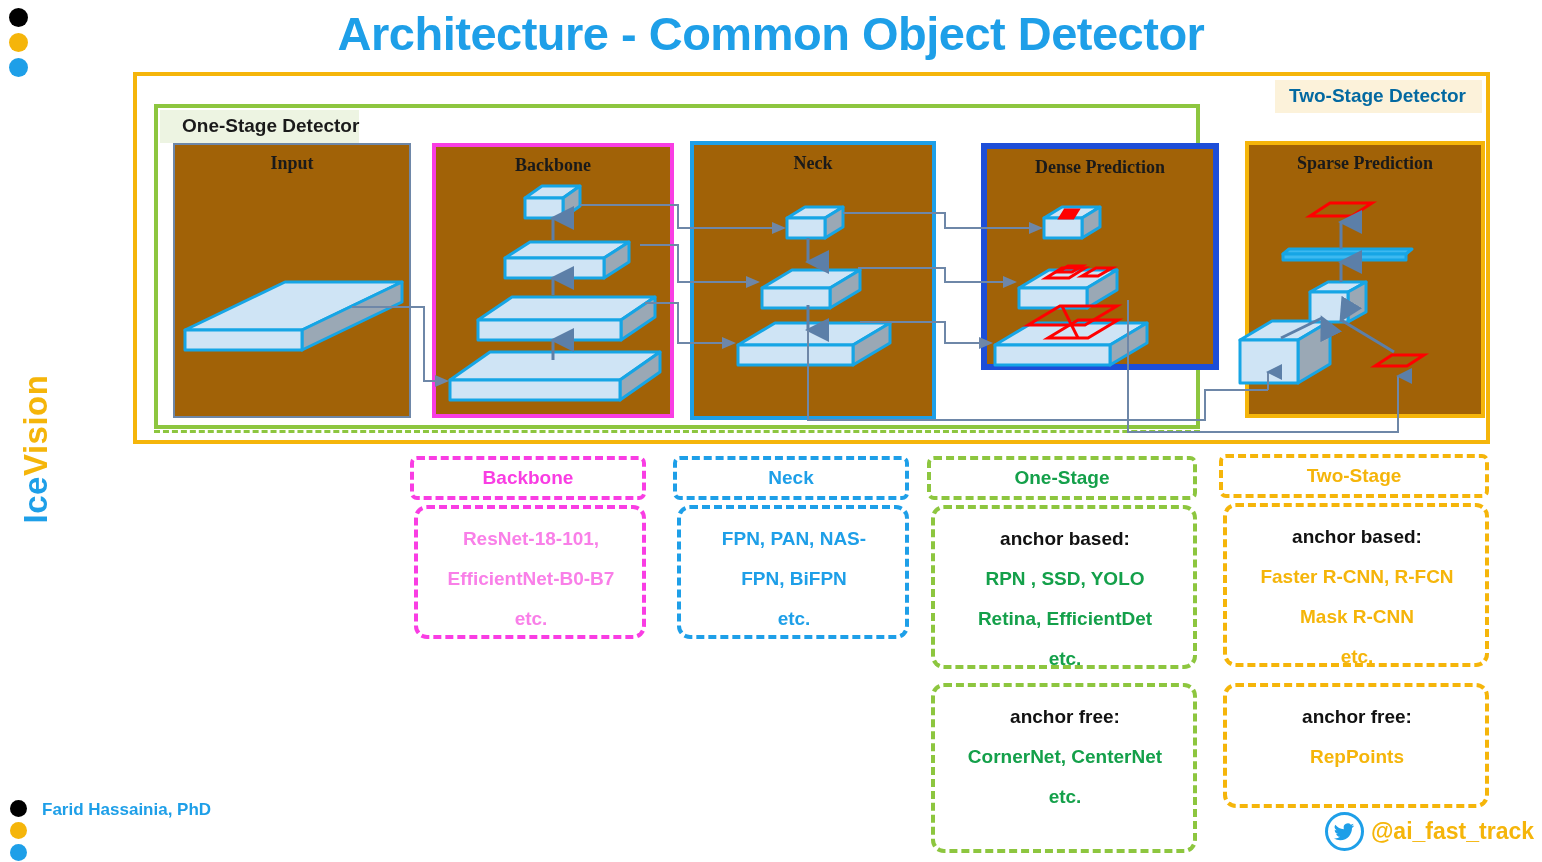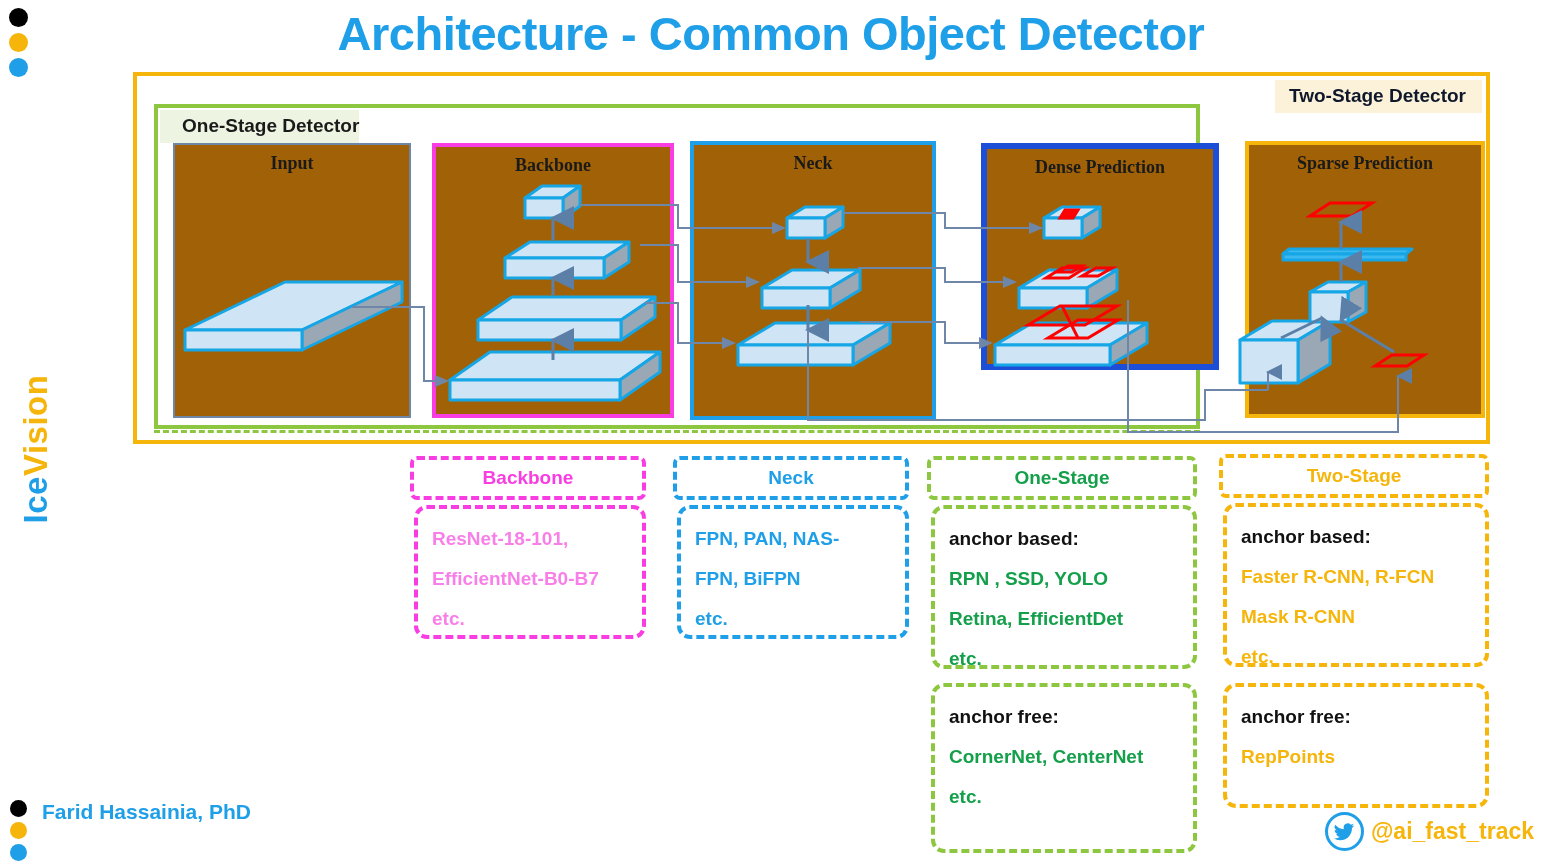--- a/index.html
+++ b/index.html
@@ -33,21 +33,21 @@
     font-size:47px;font-weight:bold;color:#1E9FE8;letter-spacing:-0.5px;
   }
 
   
   .two-stage-frame{
     position:absolute;left:133px;top:72px;width:1357px;height:372px;
     border:4px solid #F5B50A;background:transparent;box-sizing:border-box;
   }
   .two-stage-label{
     position:absolute;right:4px;top:4px;
-    background:#FCF2DA;color:#0f172a;
+    background:#FCF2DA;color:#0369a1;
     font-size:19px;font-weight:bold;
     padding:5px 16px 6px 14px;white-space:nowrap;
   }
 
   
   .one-stage-frame{
     position:absolute;left:154px;top:104px;width:1046px;height:325px;
     border:4px solid #8DC63F;box-sizing:border-box;
   }
   .one-stage-frame::after{
@@ -79,21 +79,21 @@
   
   .legend-head{
     position:absolute;box-sizing:border-box;
     border-radius:7px;display:flex;align-items:center;justify-content:center;
     font-size:19px;font-weight:bold;
   }
   .legend-body{
     position:absolute;box-sizing:border-box;
     border-radius:13px;padding:10px 12px 8px 14px;
   }
-  .legend-body .ln{font-size:19px;font-weight:bold;line-height:40px;white-space:nowrap;}
+  .legend-body .ln{font-size:19px;font-weight:bold;line-height:40px;white-space:nowrap;text-align:center;}
   .legend-body .hdr{color:#111111;}
 
   .bb-head{left:410px;top:456px;width:236px;height:44px;border:4px dashed #F93DE3;color:#F93DE3;}
   .bb-body{left:414px;top:505px;width:232px;height:134px;border:4px dashed #F93DE3;color:#F97FE8;}
 
   .nk-head{left:673px;top:456px;width:236px;height:44px;border:4px dashed #1E9FE8;color:#1E9FE8;}
   .nk-body{left:677px;top:505px;width:232px;height:134px;border:4px dashed #1E9FE8;color:#1E9FE8;}
 
   .os-head{left:927px;top:456px;width:270px;height:44px;border:4px dashed #8DC63F;color:#14A04A;}
   .os-body1{left:931px;top:505px;width:266px;height:164px;border:4px dashed #8DC63F;color:#14A04A;}
@@ -101,21 +101,21 @@
 
   .ts-head{left:1219px;top:454px;width:270px;height:44px;border:4px dashed #F5B50A;color:#F5B50A;}
   .ts-body1{left:1223px;top:503px;width:266px;height:164px;border:4px dashed #F5B50A;color:#F5B50A;}
   .ts-body2{left:1223px;top:683px;width:266px;height:125px;border:4px dashed #F5B50A;color:#F5B50A;}
 
   
   .footer-dots{position:absolute;left:10px;top:800px;width:22px;}
   .footer-dot{width:17px;height:17px;border-radius:50%;margin-bottom:5px;}
   .author{
     position:absolute;left:42px;top:800px;
-    font-size:21px;font-weight:bold;color:#1E9FE8;white-space:nowrap;
+    font-size:17px;font-weight:bold;color:#1E9FE8;white-space:nowrap;
   }
   .handle-wrap{
     position:absolute;right:8px;top:812px;display:flex;align-items:center;gap:7px;justify-content:space-between;
   }
   .tw-circle{
     width:39px;height:39px;border-radius:50%;border:3px solid #1E9FE8;
     display:flex;align-items:center;justify-content:center;box-sizing:border-box;
   }
   .handle{font-size:23px;font-weight:bold;color:#F5B50A;white-space:nowrap;}
 </style>

